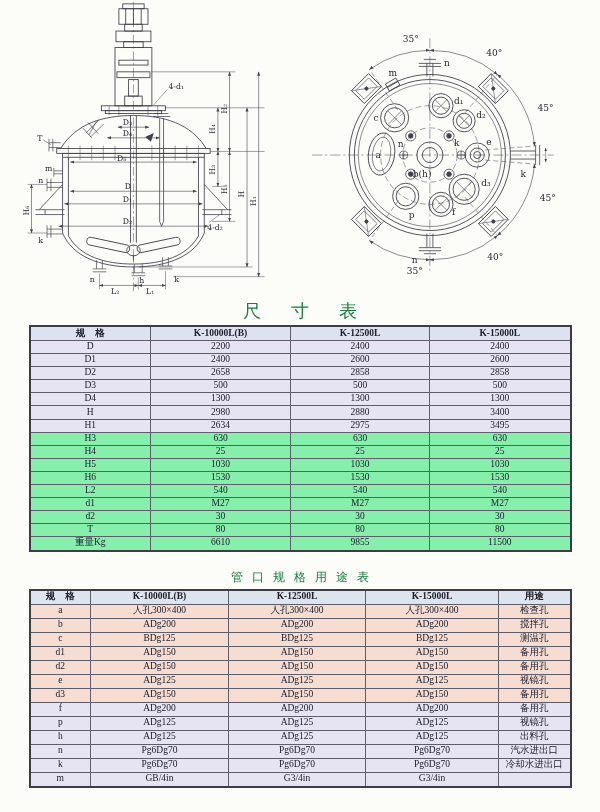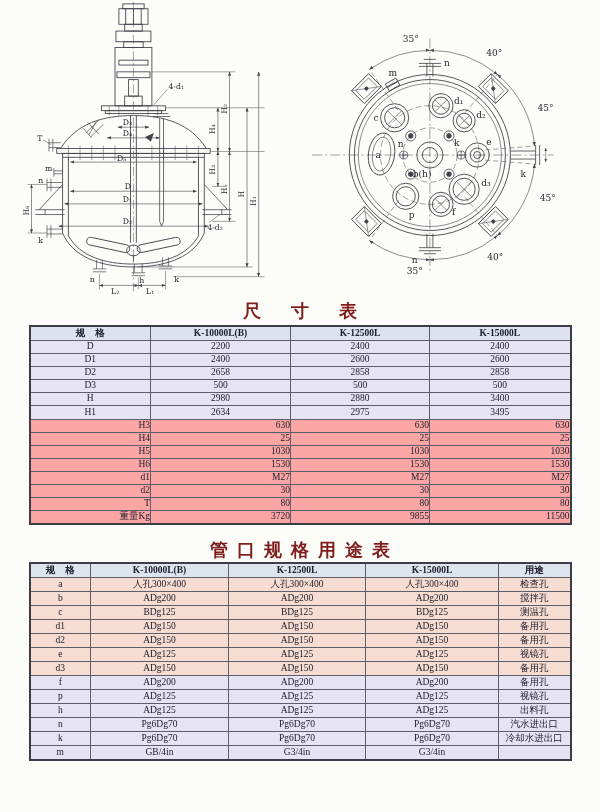--- a/index.html
+++ b/index.html
@@ -3,32 +3,32 @@
 <meta charset="utf-8">
 <style>
   html,body{margin:0;padding:0;background:#d8d8d8;}
   .page{width:600px;height:812px;margin:0 auto;background:#fcfcf9;position:relative;overflow:hidden;
         font-family:"Liberation Serif","DejaVu Serif",serif;color:#20202e;}
   .drawings{position:relative;height:299px;}
   .drawings svg{position:absolute;top:0;}
   #elev{left:2px;}
   #plan{left:302px;top:4px;}
   svg text{font-family:"DejaVu Serif","Liberation Serif",serif;fill:#2a2a36;}
-  .tbl-title{margin:0;text-align:center;font-weight:bold;color:#7f1d1d;}
+  .tbl-title{margin:0;text-align:center;font-weight:normal;color:#15803d;}
   .t1-title{font-size:18px;letter-spacing:30px;text-indent:30px;line-height:22px;margin-top:1px;}
-  .t2-title{font-size:18px;letter-spacing:9px;text-indent:9px;line-height:18px;margin-top:0;}
+  .t2-title{font-size:12px;letter-spacing:9px;text-indent:9px;line-height:18px;margin-top:0;}
   table{border-collapse:collapse;table-layout:fixed;width:541px;margin:3px auto 16px;border:2px solid #3d3d47;}
   th,td{border:1px solid #5e5e6a;text-align:center;vertical-align:middle;padding:0;
         font-size:9.5px;line-height:1.05;overflow:hidden;white-space:nowrap;}
   #size-table th{height:13px;background:#dee2f0;}
   #size-table td{height:12.1px;}
   #nozzle-table th{height:13px;background:#dce5ed;}
   #nozzle-table td{height:13px;}
   tr.lav td{background:#e6e3f2;}
-  tr.cream td{background:#fca5a5;text-align:right;}
+  tr.cream td{background:#86efac;}
   tr.pink td{background:#f6dcd1;}
   .spec-h{letter-spacing:10px;text-indent:10px;}
 </style>
 </head>
 <body>
 
 <div class="page">
 
   <div class="drawings">
 
@@ -464,20 +464,26 @@
           <td>2858</td>
         </tr>
 
         <tr class="lav">
           <td>D3</td>
           <td>500</td>
           <td>500</td>
           <td>500</td>
         </tr>
 
+        <tr class="lav">
+          <td>D4</td>
+          <td>1300</td>
+          <td>1300</td>
+          <td>1300</td>
+        </tr>
 
 
         <tr class="lav">
           <td>H</td>
           <td>2980</td>
           <td>2880</td>
           <td>3400</td>
         </tr>
 
         <tr class="lav">
@@ -510,20 +516,26 @@
         </tr>
 
         <tr class="cream">
           <td>H6</td>
           <td>1530</td>
           <td>1530</td>
           <td>1530</td>
         </tr>
 
 
+        <tr class="cream">
+          <td>L2</td>
+          <td>540</td>
+          <td>540</td>
+          <td>540</td>
+        </tr>
 
         <tr class="cream">
           <td>d1</td>
           <td>M27</td>
           <td>M27</td>
           <td>M27</td>
         </tr>
 
         <tr class="cream">
           <td>d2</td>
@@ -534,21 +546,21 @@
 
         <tr class="cream">
           <td>T</td>
           <td>80</td>
           <td>80</td>
           <td>80</td>
         </tr>
 
         <tr class="cream">
           <td>重量Kg</td>
-          <td>3720</td>
+          <td>6610</td>
           <td>9855</td>
           <td>11500</td>
         </tr>
       </tbody>
   </table>
 
   <h2 class="tbl-title t2-title">管口规格用途表</h2>
   <table id="nozzle-table">
     <colgroup>
         <col style="width:61px">

